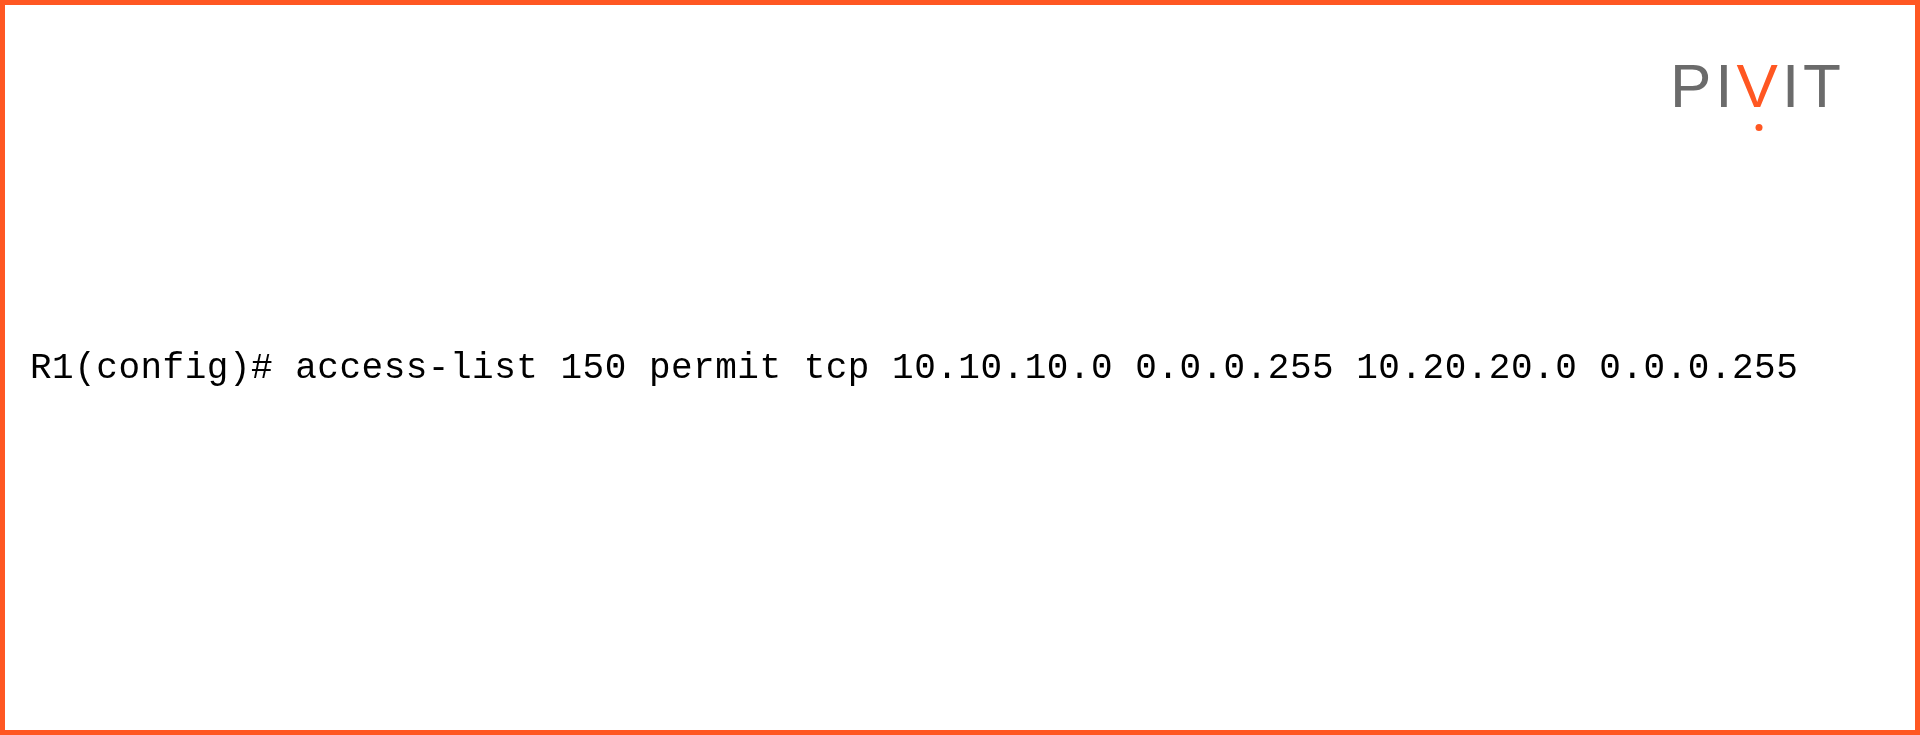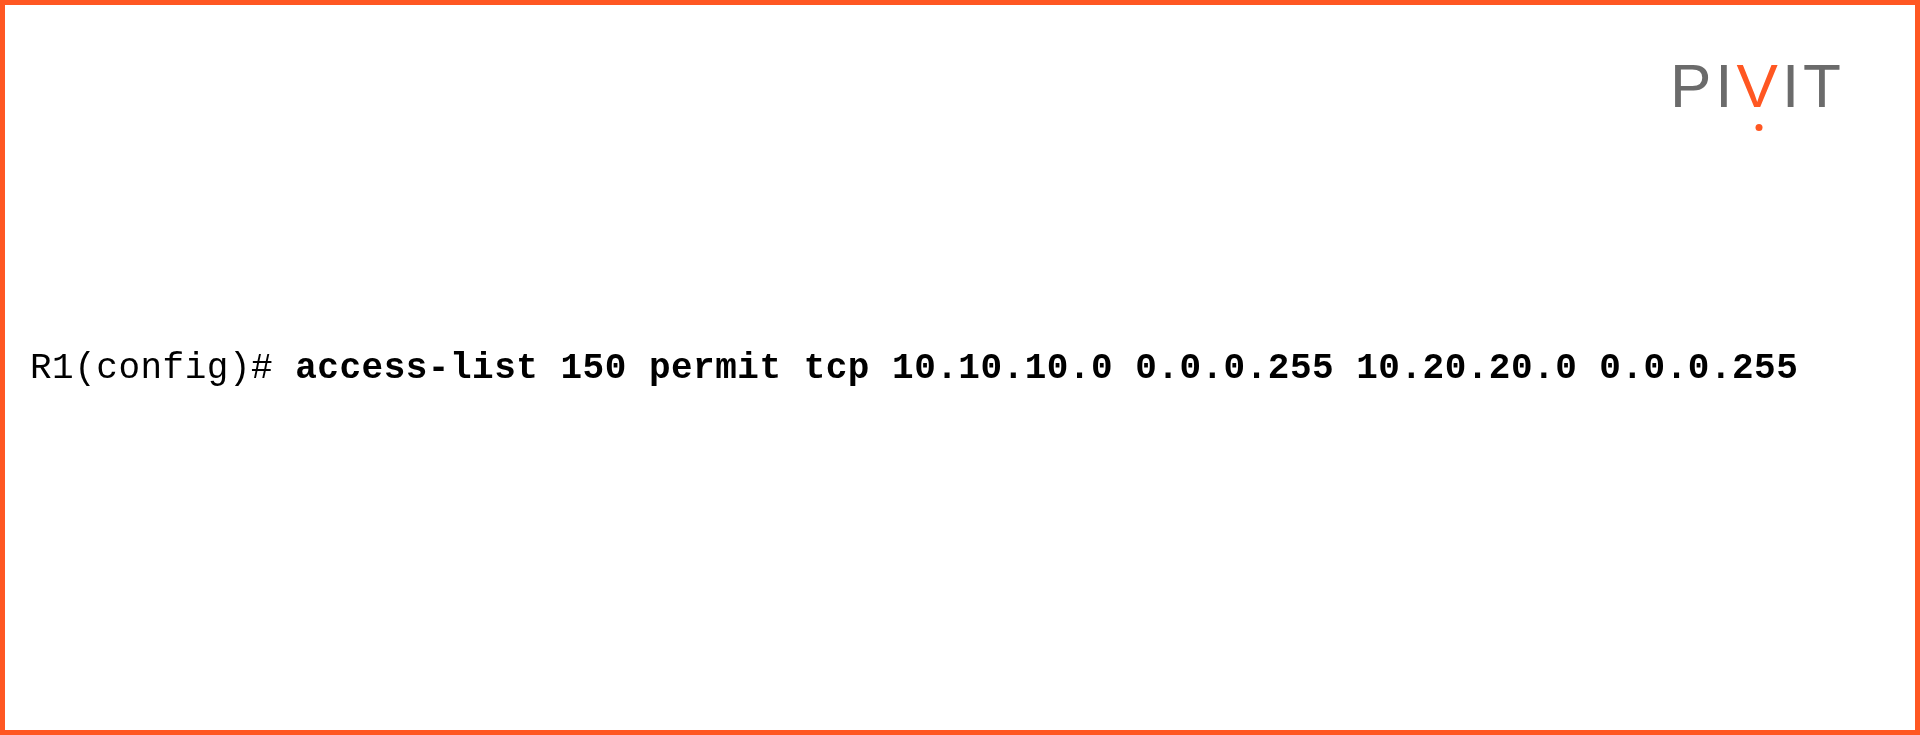--- a/index.html
+++ b/index.html
@@ -66,21 +66,21 @@
       white-space: pre;
       letter-spacing: 0.5px;
     }
 
     .prompt {
       font-weight: normal;
       margin-top: 43px;
     }
 
     .command {
-      font-weight: bold;
+      font-weight: normal;
     }
   </style>
 </head>
 <body>
 
 <div class="logo">
   <span class="logo-gray">PI</span>
     <span class="logo-v-wrapper"><span class="logo-orange">V</span><span class="logo-dot"></span></span>
     <span class="logo-gray">IT</span>
 </div>

